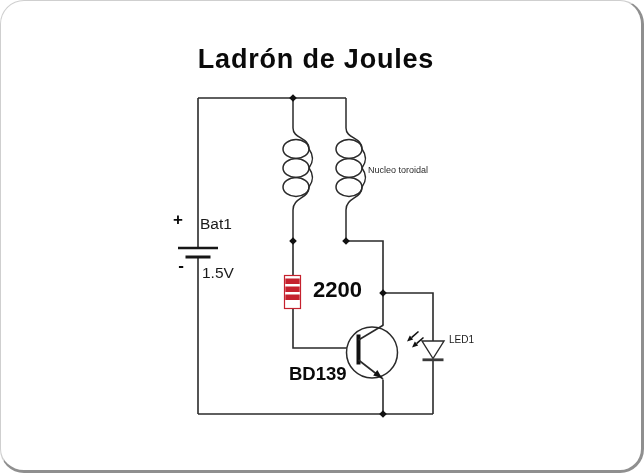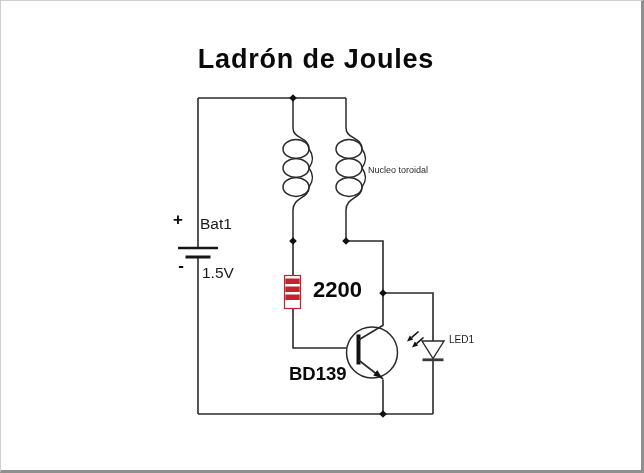--- a/index.html
+++ b/index.html
@@ -7,20 +7,21 @@
     position:relative;
     width:644px;height:473px;
     box-sizing:border-box;
     background:#fff;
     border-top:1px solid #cfcfcf;
     border-left:1px solid #cfcfcf;
     border-right:3px solid #8f8f8f;
     border-bottom:3px solid #8f8f8f;
     overflow:hidden;
     font-family:"Liberation Sans", sans-serif;
+    border-radius:24px;
   }
   svg{position:absolute;left:0;top:0;}
   .wire{stroke:#2a2a2a;stroke-width:1.6;fill:none;}
   .sym{stroke:#2a2a2a;stroke-width:1.5;fill:none;}
   .title{font:bold 27px "Liberation Sans",sans-serif;letter-spacing:.8px;fill:#0a0a0a;}
   .lbl{font:15.5px "Liberation Sans",sans-serif;fill:#1a1a1a;}
   .lbl-xs{font:9px "Liberation Sans",sans-serif;fill:#2a2a2a;}
   .lbl-sm{font:10px "Liberation Sans",sans-serif;fill:#1a1a1a;}
   .lbl-b-lg{font:bold 22px "Liberation Sans",sans-serif;fill:#0a0a0a;}
   .lbl-b-md{font:bold 18.5px "Liberation Sans",sans-serif;fill:#0a0a0a;}

